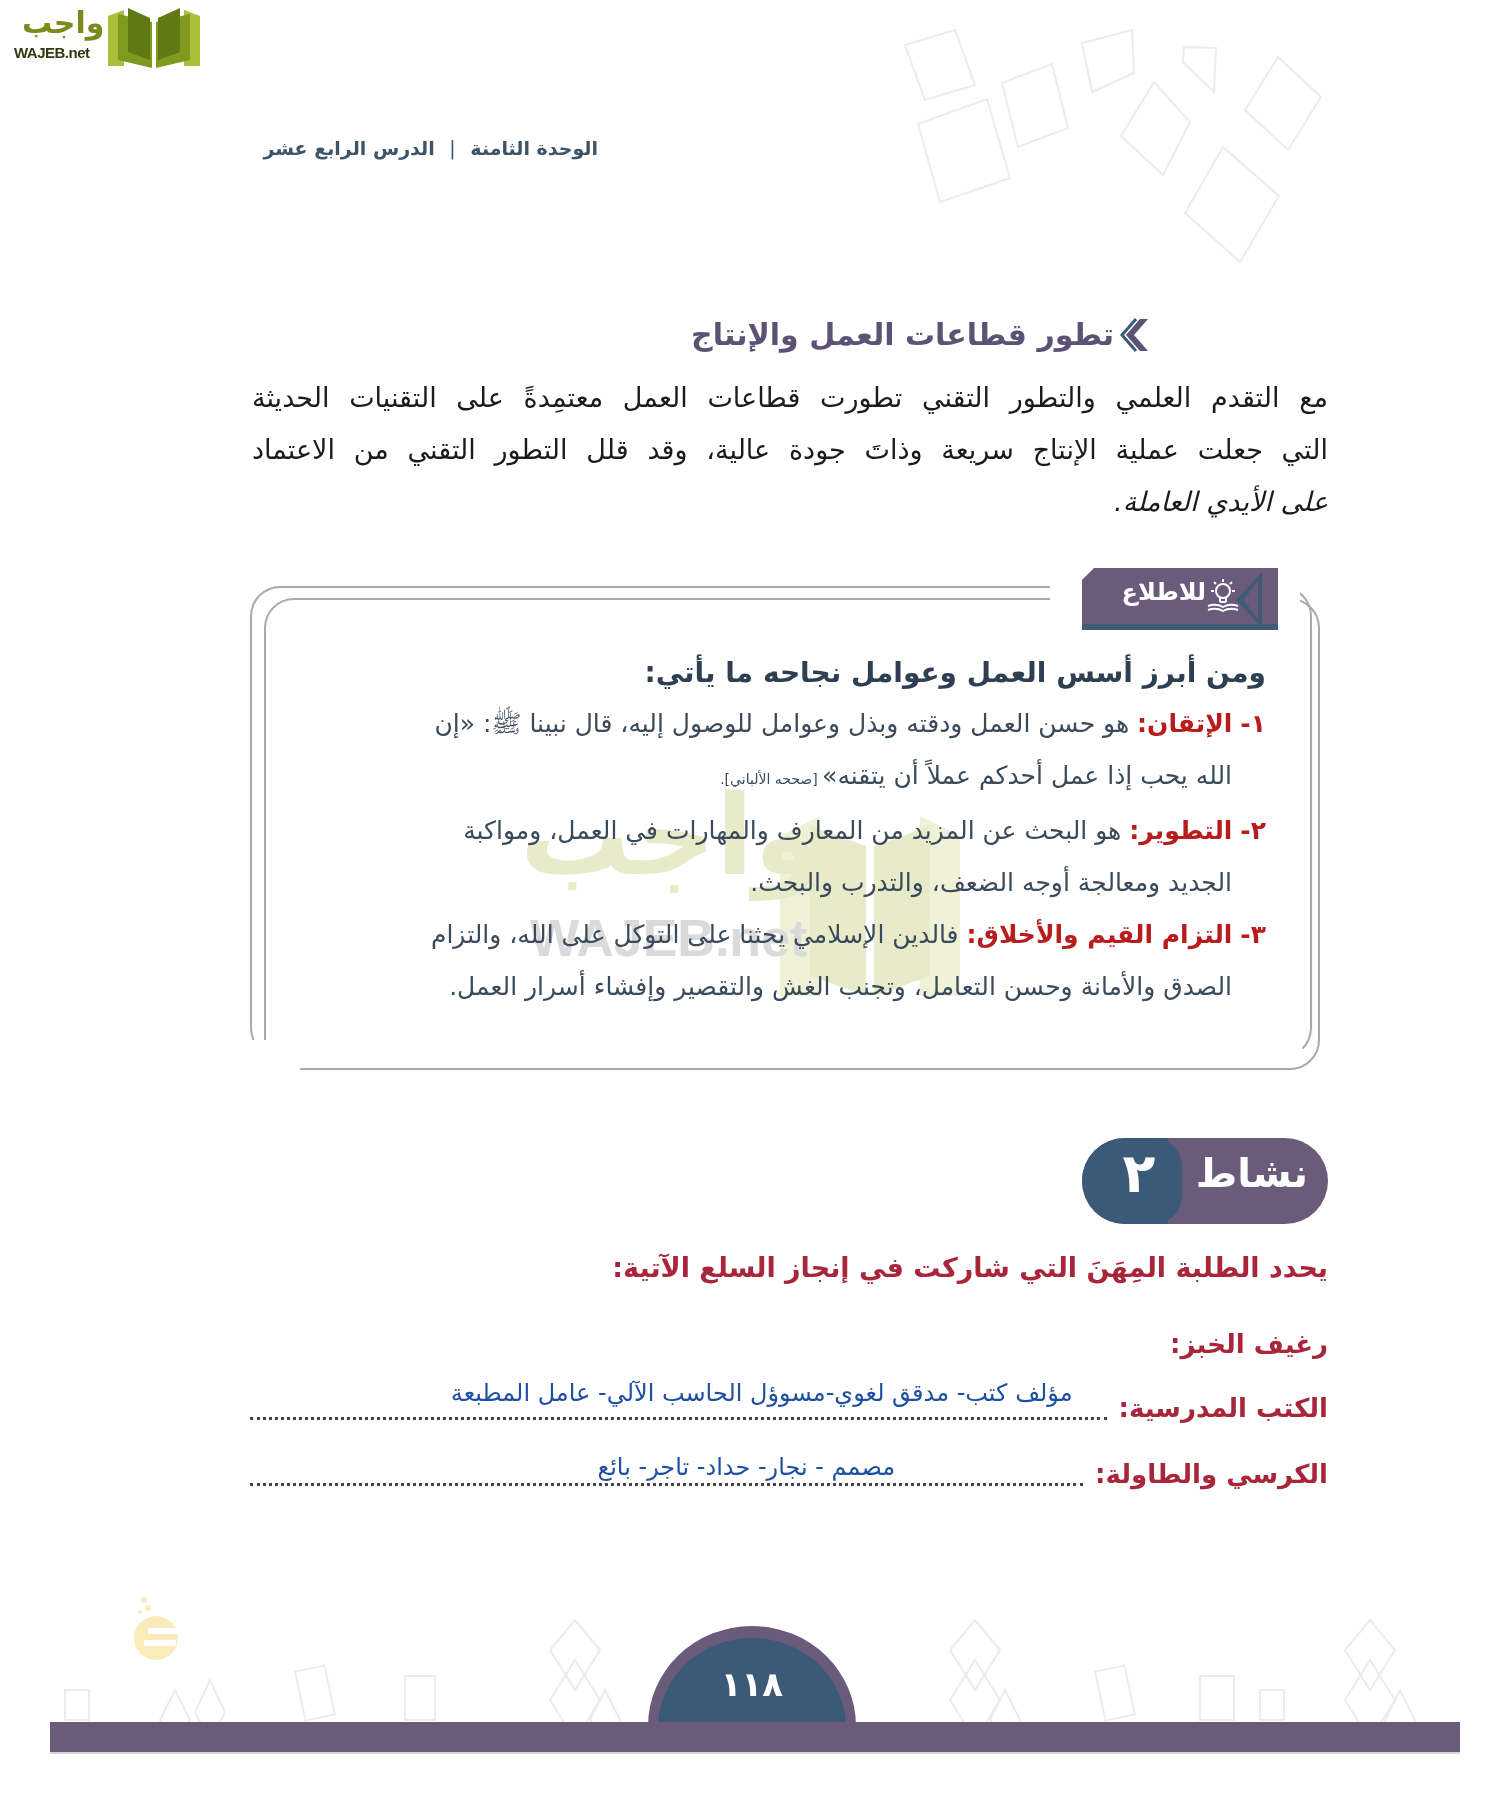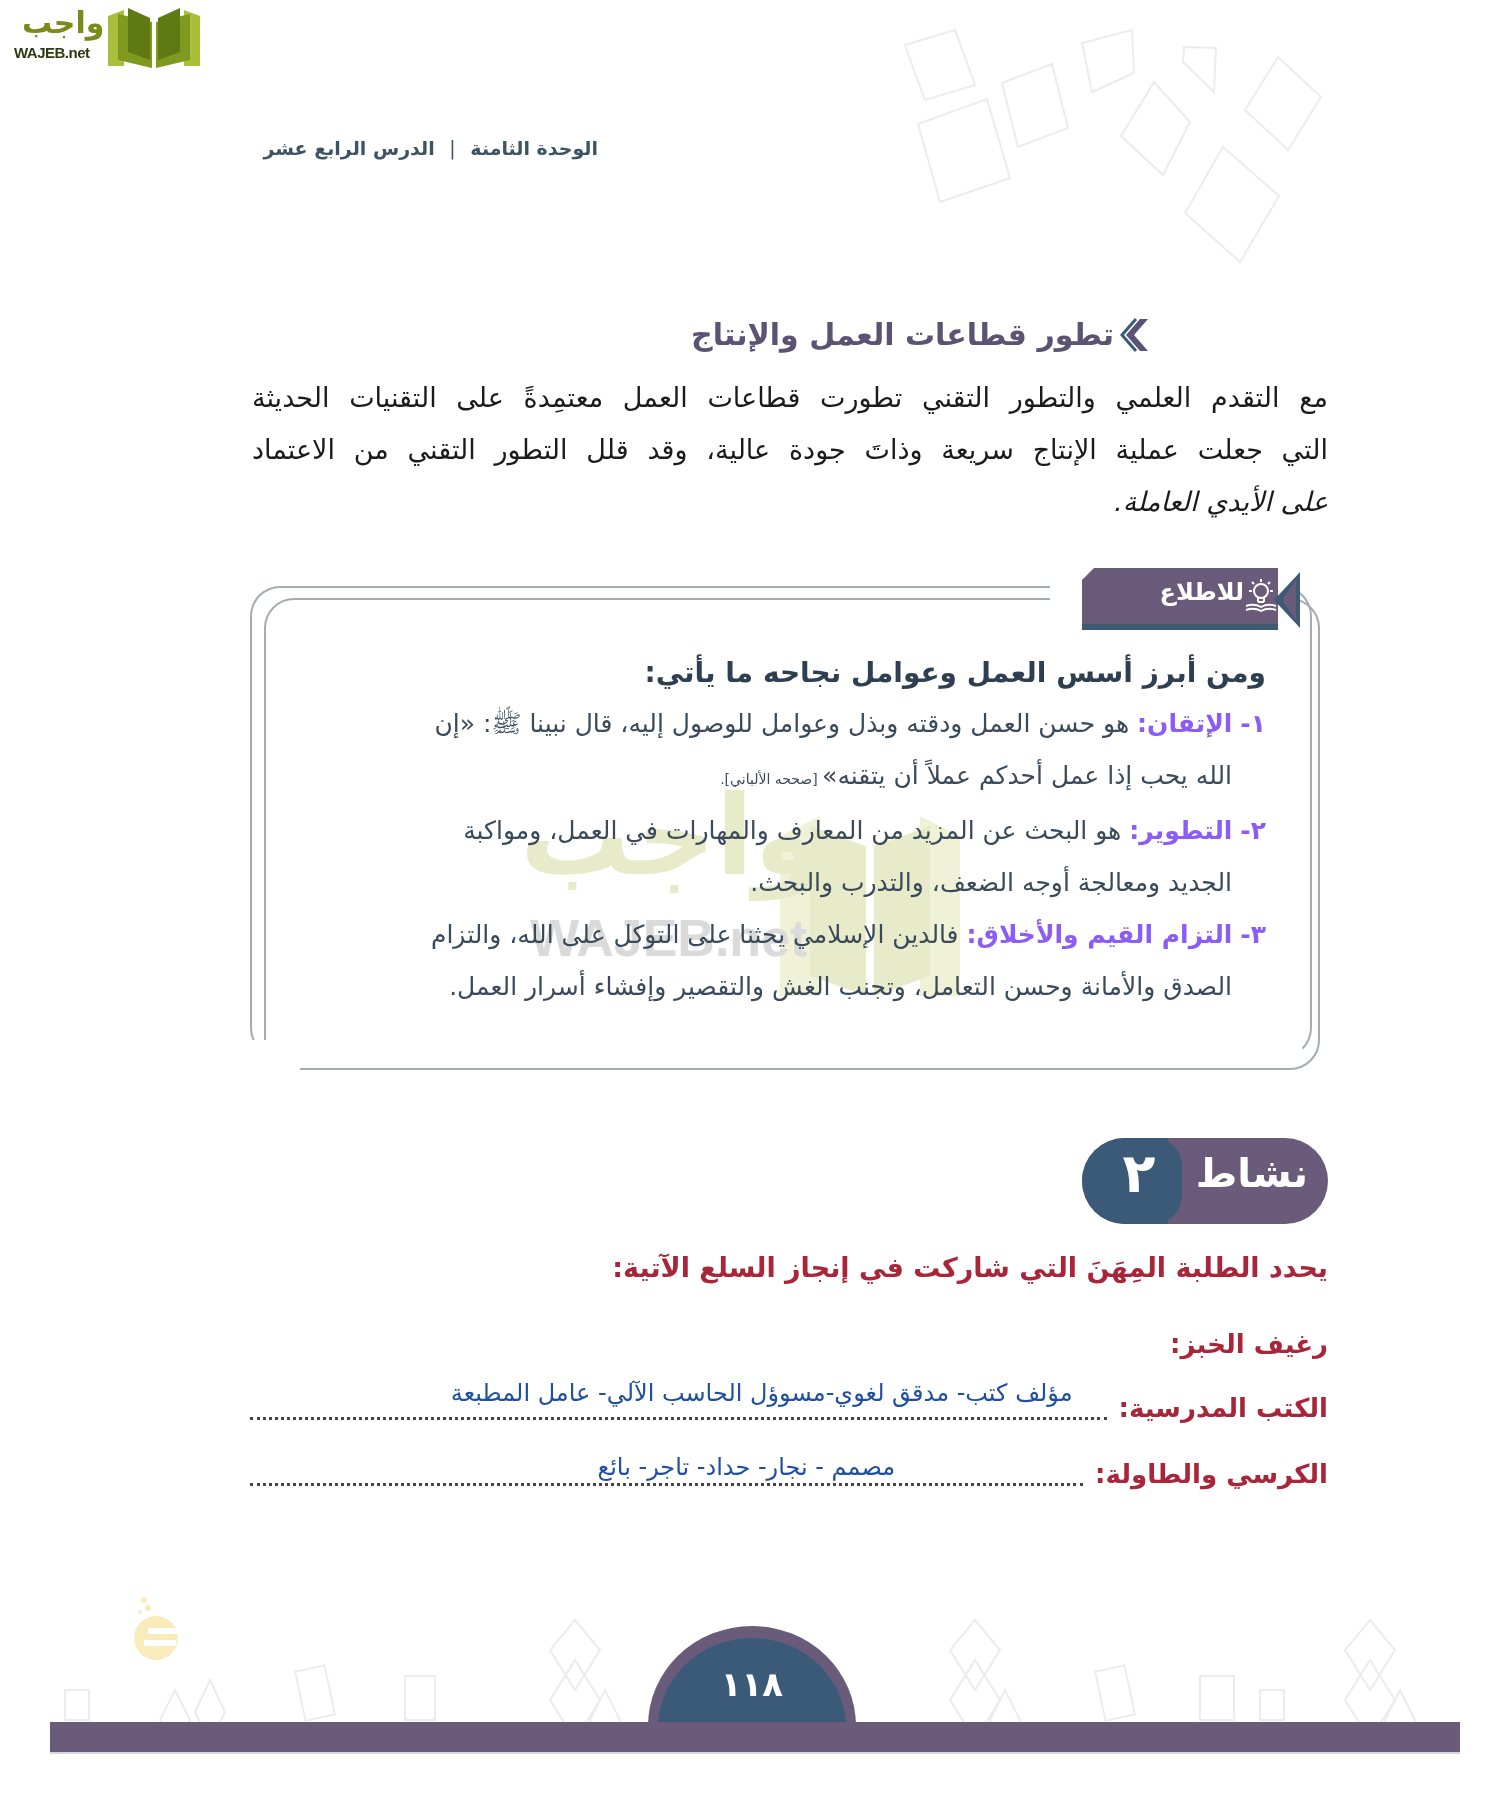--- a/index.html
+++ b/index.html
@@ -72,21 +72,21 @@
       border-bottom-color: transparent; border-left-color: #a4abb1;
     }
     .box-inner {
       left: 264px; top: 598px; width: 1052px; height: 468px;
       border: 2px solid #a4abb1; border-radius: 30px;
     }
     .box-gap-top { left: 1050px; top: 580px; width: 250px; height: 30px; background: #fff; }
     .box-gap-bottom-left { left: 240px; top: 1040px; width: 60px; height: 40px; background: #fff; }
 
     .tag {
-      left: 1082px; top: 568px; width: 218px; height: 62px; text-align: center;
+      left: 1082px; top: 568px; width: 180px; height: 62px; text-align: center;
     }
     .tag-body {
       position: absolute; left: 0; top: 0; width: 196px; height: 56px;
       background: #6a5b7b;
       clip-path: polygon(12px 0, 100% 0, 100% 100%, 0 100%, 0 12px);
       box-shadow: 0 4px 0 #3f5a73;
     }
     .tag-shadow {
       position: absolute; left: 0; top: 6px; width: 196px; height: 56px;
       background: #3f5a73;
@@ -105,21 +105,21 @@
       direction: rtl;
       color: #3a4a5a;
     }
     .box-lead {
       font-size: 28px; font-weight: bold; color: #2f3f52;
       line-height: 46px; margin-bottom: 2px;
     }
     .box-item {
       font-size: 25px; line-height: 52px; color: #3a4a5a;
     }
-    .box-item .lbl { font-weight: bold; color: #8b5cf6; text-align: center; }
+    .box-item .lbl { font-weight: bold; color: #b91c1c; text-align: center; }
     .box-item .line { display: block; white-space: nowrap; }
     .box-item .line.cont { padding-right: 34px; }
     .box-item .cite { font-size: 14px; }
 
     
     .watermark { left: 520px; top: 790px; width: 460px; height: 220px; opacity: 0.55; }
     .watermark-ar {
       position: absolute; left: 0; top: -14px;
       font-size: 110px; font-weight: bold; color: #d7dca0;
       direction: rtl; line-height: 120px; white-space: nowrap;

